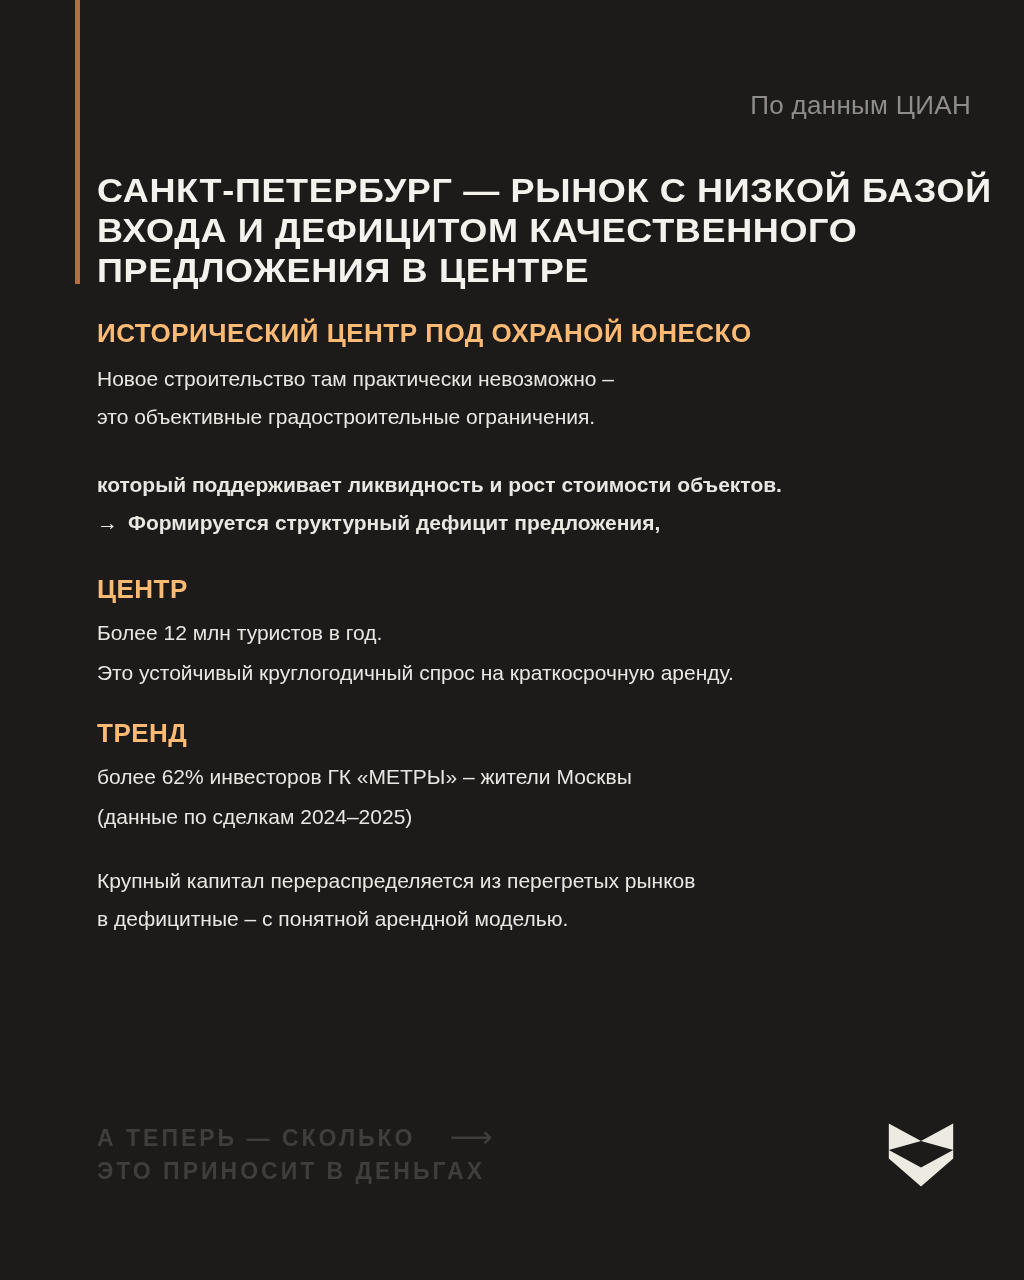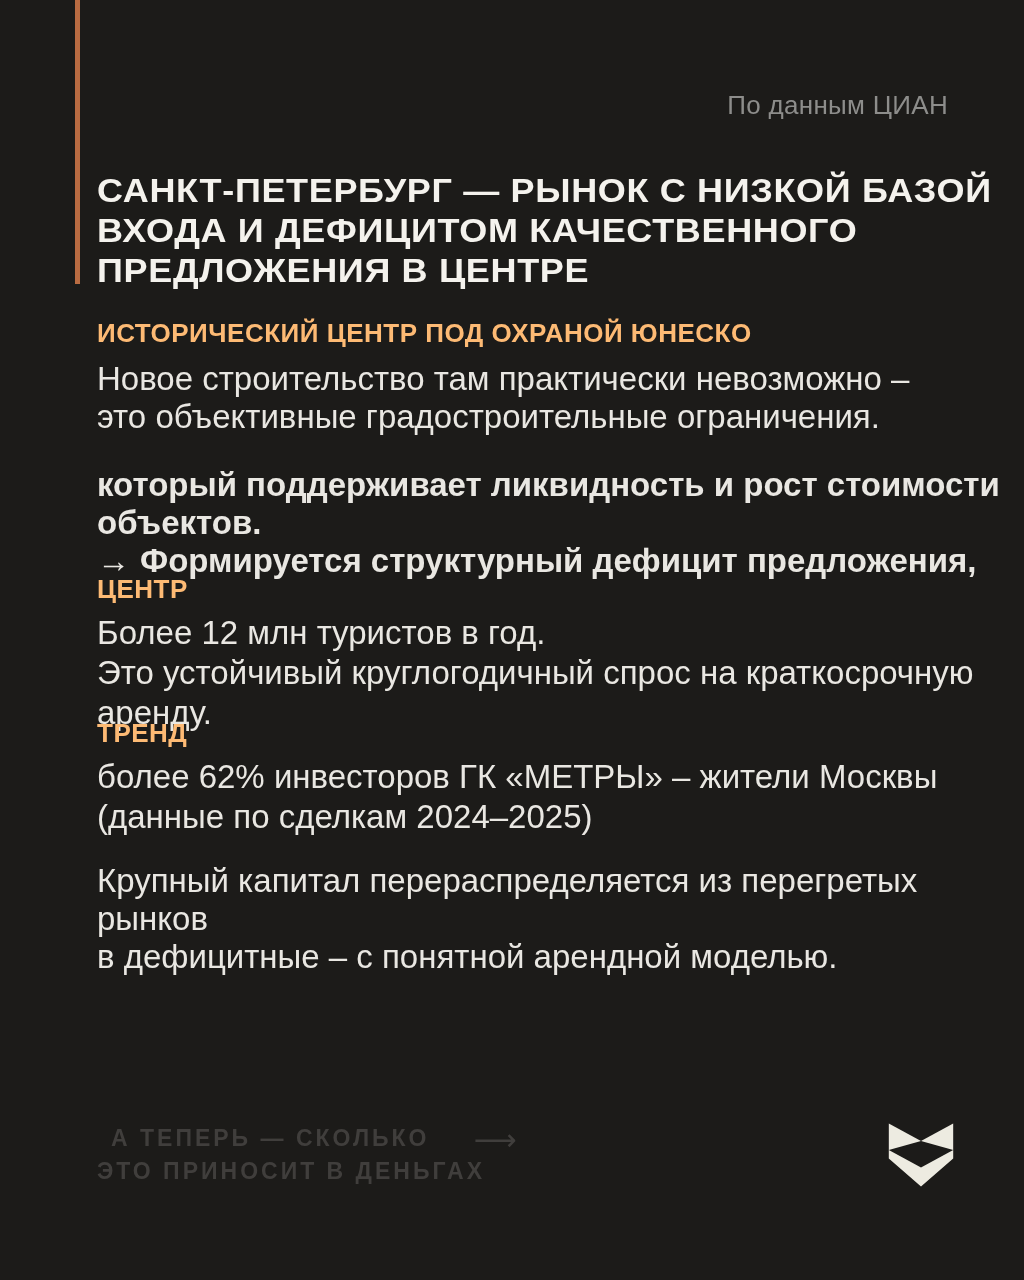--- a/index.html
+++ b/index.html
@@ -13,21 +13,21 @@
   }
   
   .accent-bar {
     position: absolute;
     left: 75px; top: 0;
     width: 5px; height: 284px;
     background: #B96C42;
   }
   .source-note {
     position: absolute;
-    top: 90px; right: 76px;
+    top: 90px; right: 53px;
     font-size: 26px;
     color: #8D8D8B;
     letter-spacing: 0.3px;
   }
   .title {
     position: absolute;
     left: 97px; top: 170px;
     font-size: 34px;
     font-weight: bold;
     line-height: 40px;
@@ -43,21 +43,21 @@
     font-weight: bold;
     color: #fdba74;
     letter-spacing: 0.5px;
   }
   .h-unesco { top: 318px; }
   .h-demand { top: 574px; }
   .h-trend  { top: 718px; }
   .body-block {
     position: absolute;
     left: 97px;
-    font-size: 33px;
+    font-size: 21px;
     line-height: 38px;
     color: #E9E7E2;
     font-weight: normal;
   }
   .b-unesco { top: 360px; }
   .b-callout { top: 466px; font-weight: bold; }
   .b-demand { top: 613px; line-height: 40px; }
   .b-trend  { top: 757px; line-height: 40px; }
   .b-conclusion { top: 862px; }
   .bold { font-weight: normal; }
@@ -65,21 +65,21 @@
   .callout-arrow { font-weight: bold; margin-right: 10px; }
   .footer-teaser {
     position: absolute;
     left: 97px; top: 1122px;
     font-size: 23px;
     font-weight: bold;
     line-height: 33px;
     letter-spacing: 3px;
     color: #403E3C;
   }
-  .teaser-row { display: flex; align-items: flex-end; gap: 44px; margin-left: 14px; }
+  .teaser-row { display: flex; align-items: flex-start; gap: 34px; }
   .teaser-arrow-icon {
     font-size: 30px;
     font-weight: normal;
     letter-spacing: 0;
     line-height: 1;
   }
   .brand-logo {
     position: absolute;
     left: 886px; top: 1112px;
     width: 70px; height: 76px;

